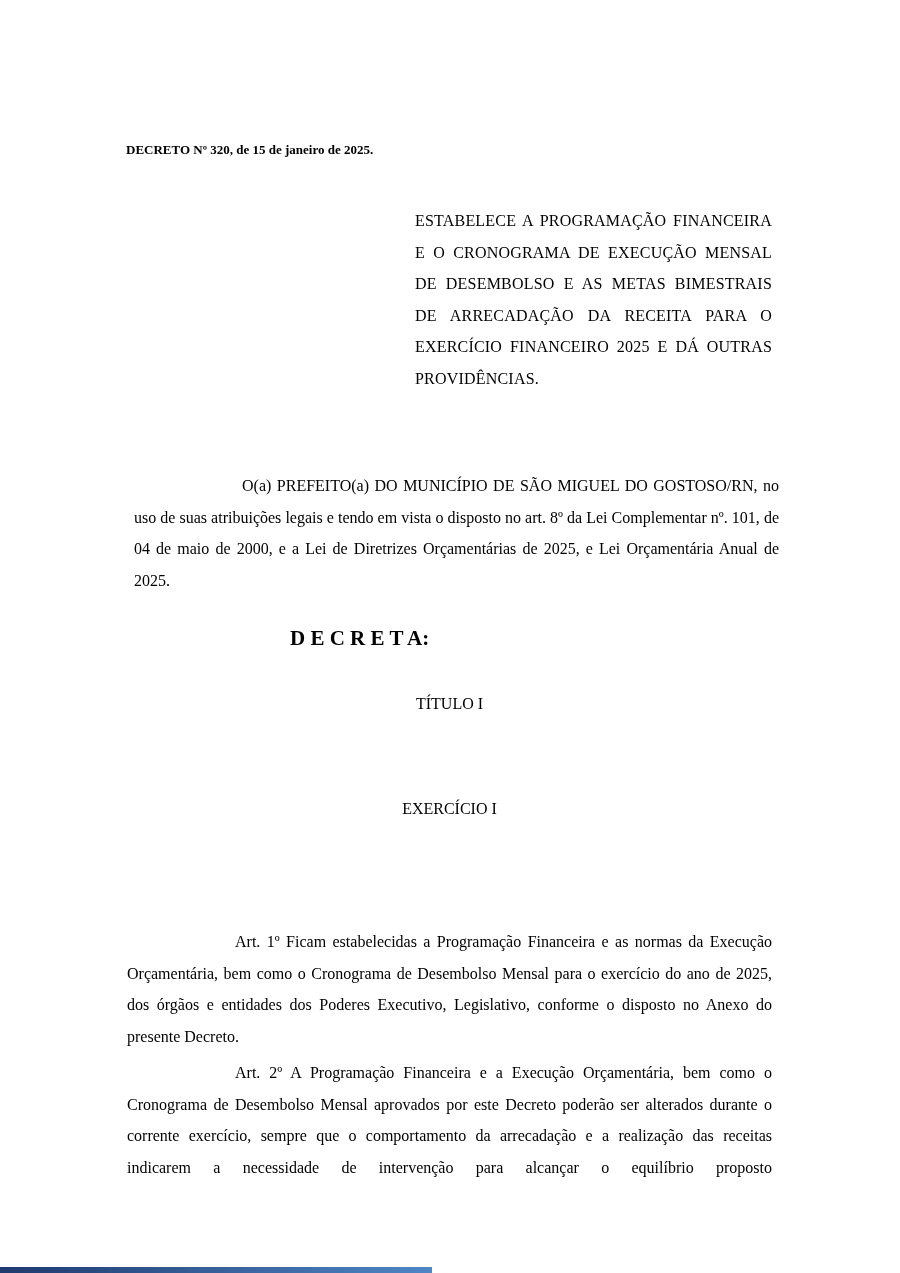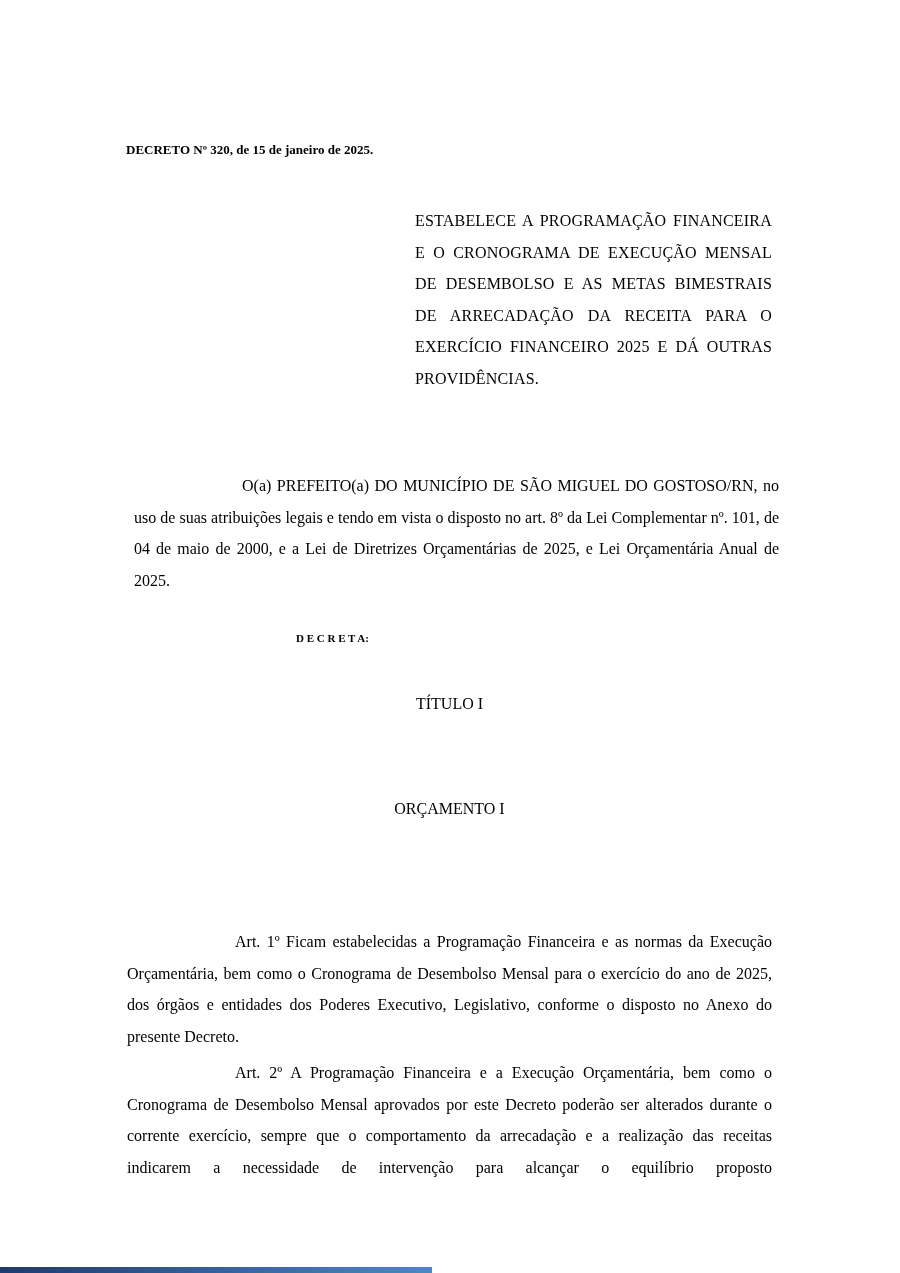--- a/index.html
+++ b/index.html
@@ -39,24 +39,24 @@
     top: 470px;
     left: 134px;
     width: 645px;
     text-align: justify;
     text-align-last: left;
     text-indent: 108px;
     line-height: 31.5px;
   }
   .enacting {
     top: 623px;
-    left: 296px;
+    left: 290px;
     font-weight: bold;
     line-height: 31.5px;
-    font-size: 11px;
+    font-size: 21px;
   }
   .heading-block {
     left: 127px;
     width: 645px;
     text-align: center;
     line-height: 31.5px;
   }
   .titulo-block { top: 688px; }
   .capitulo-block { top: 793px; }
   .article {
@@ -86,20 +86,20 @@
 
 <div class="abs preamble">O(a) PREFEITO(a) DO MUNICÍPIO DE SÃO MIGUEL DO GOSTOSO/RN, no uso de suas atribuições legais e tendo em vista o disposto no art. 8º da Lei Complementar nº. 101, de 04 de maio de 2000, e a Lei de Diretrizes Orçamentárias de 2025, e Lei Orçamentária Anual de 2025.</div>
 
 <div class="abs enacting">D E C R E T A:</div>
 
 <div class="abs heading-block titulo-block">
   <div>TÍTULO I</div>
 </div>
 
 <div class="abs heading-block capitulo-block">
-  <div>ORÇAMENTO I</div>
+  <div>EXERCÍCIO I</div>
 </div>
 
 <div class="abs article article-1">Art. 1º Ficam estabelecidas a Programação Financeira e as normas da Execução Orçamentária, bem como o Cronograma de Desembolso Mensal para o exercício do ano de 2025, dos órgãos e entidades dos Poderes Executivo, Legislativo, conforme o disposto no Anexo do presente Decreto.</div>
 
 <div class="abs article article-2">Art. 2º A Programação Financeira e a Execução Orçamentária, bem como o Cronograma de Desembolso Mensal aprovados por este Decreto poderão ser alterados durante o corrente exercício, sempre que o comportamento da arrecadação e a realização das receitas indicarem a necessidade de intervenção para alcançar o equilíbrio proposto</div>
 
 <div class="abs footer-bar" style="--bar-start: #1f3a6e; --bar-end: #4f86c6;"></div>
 
 </body></html>

